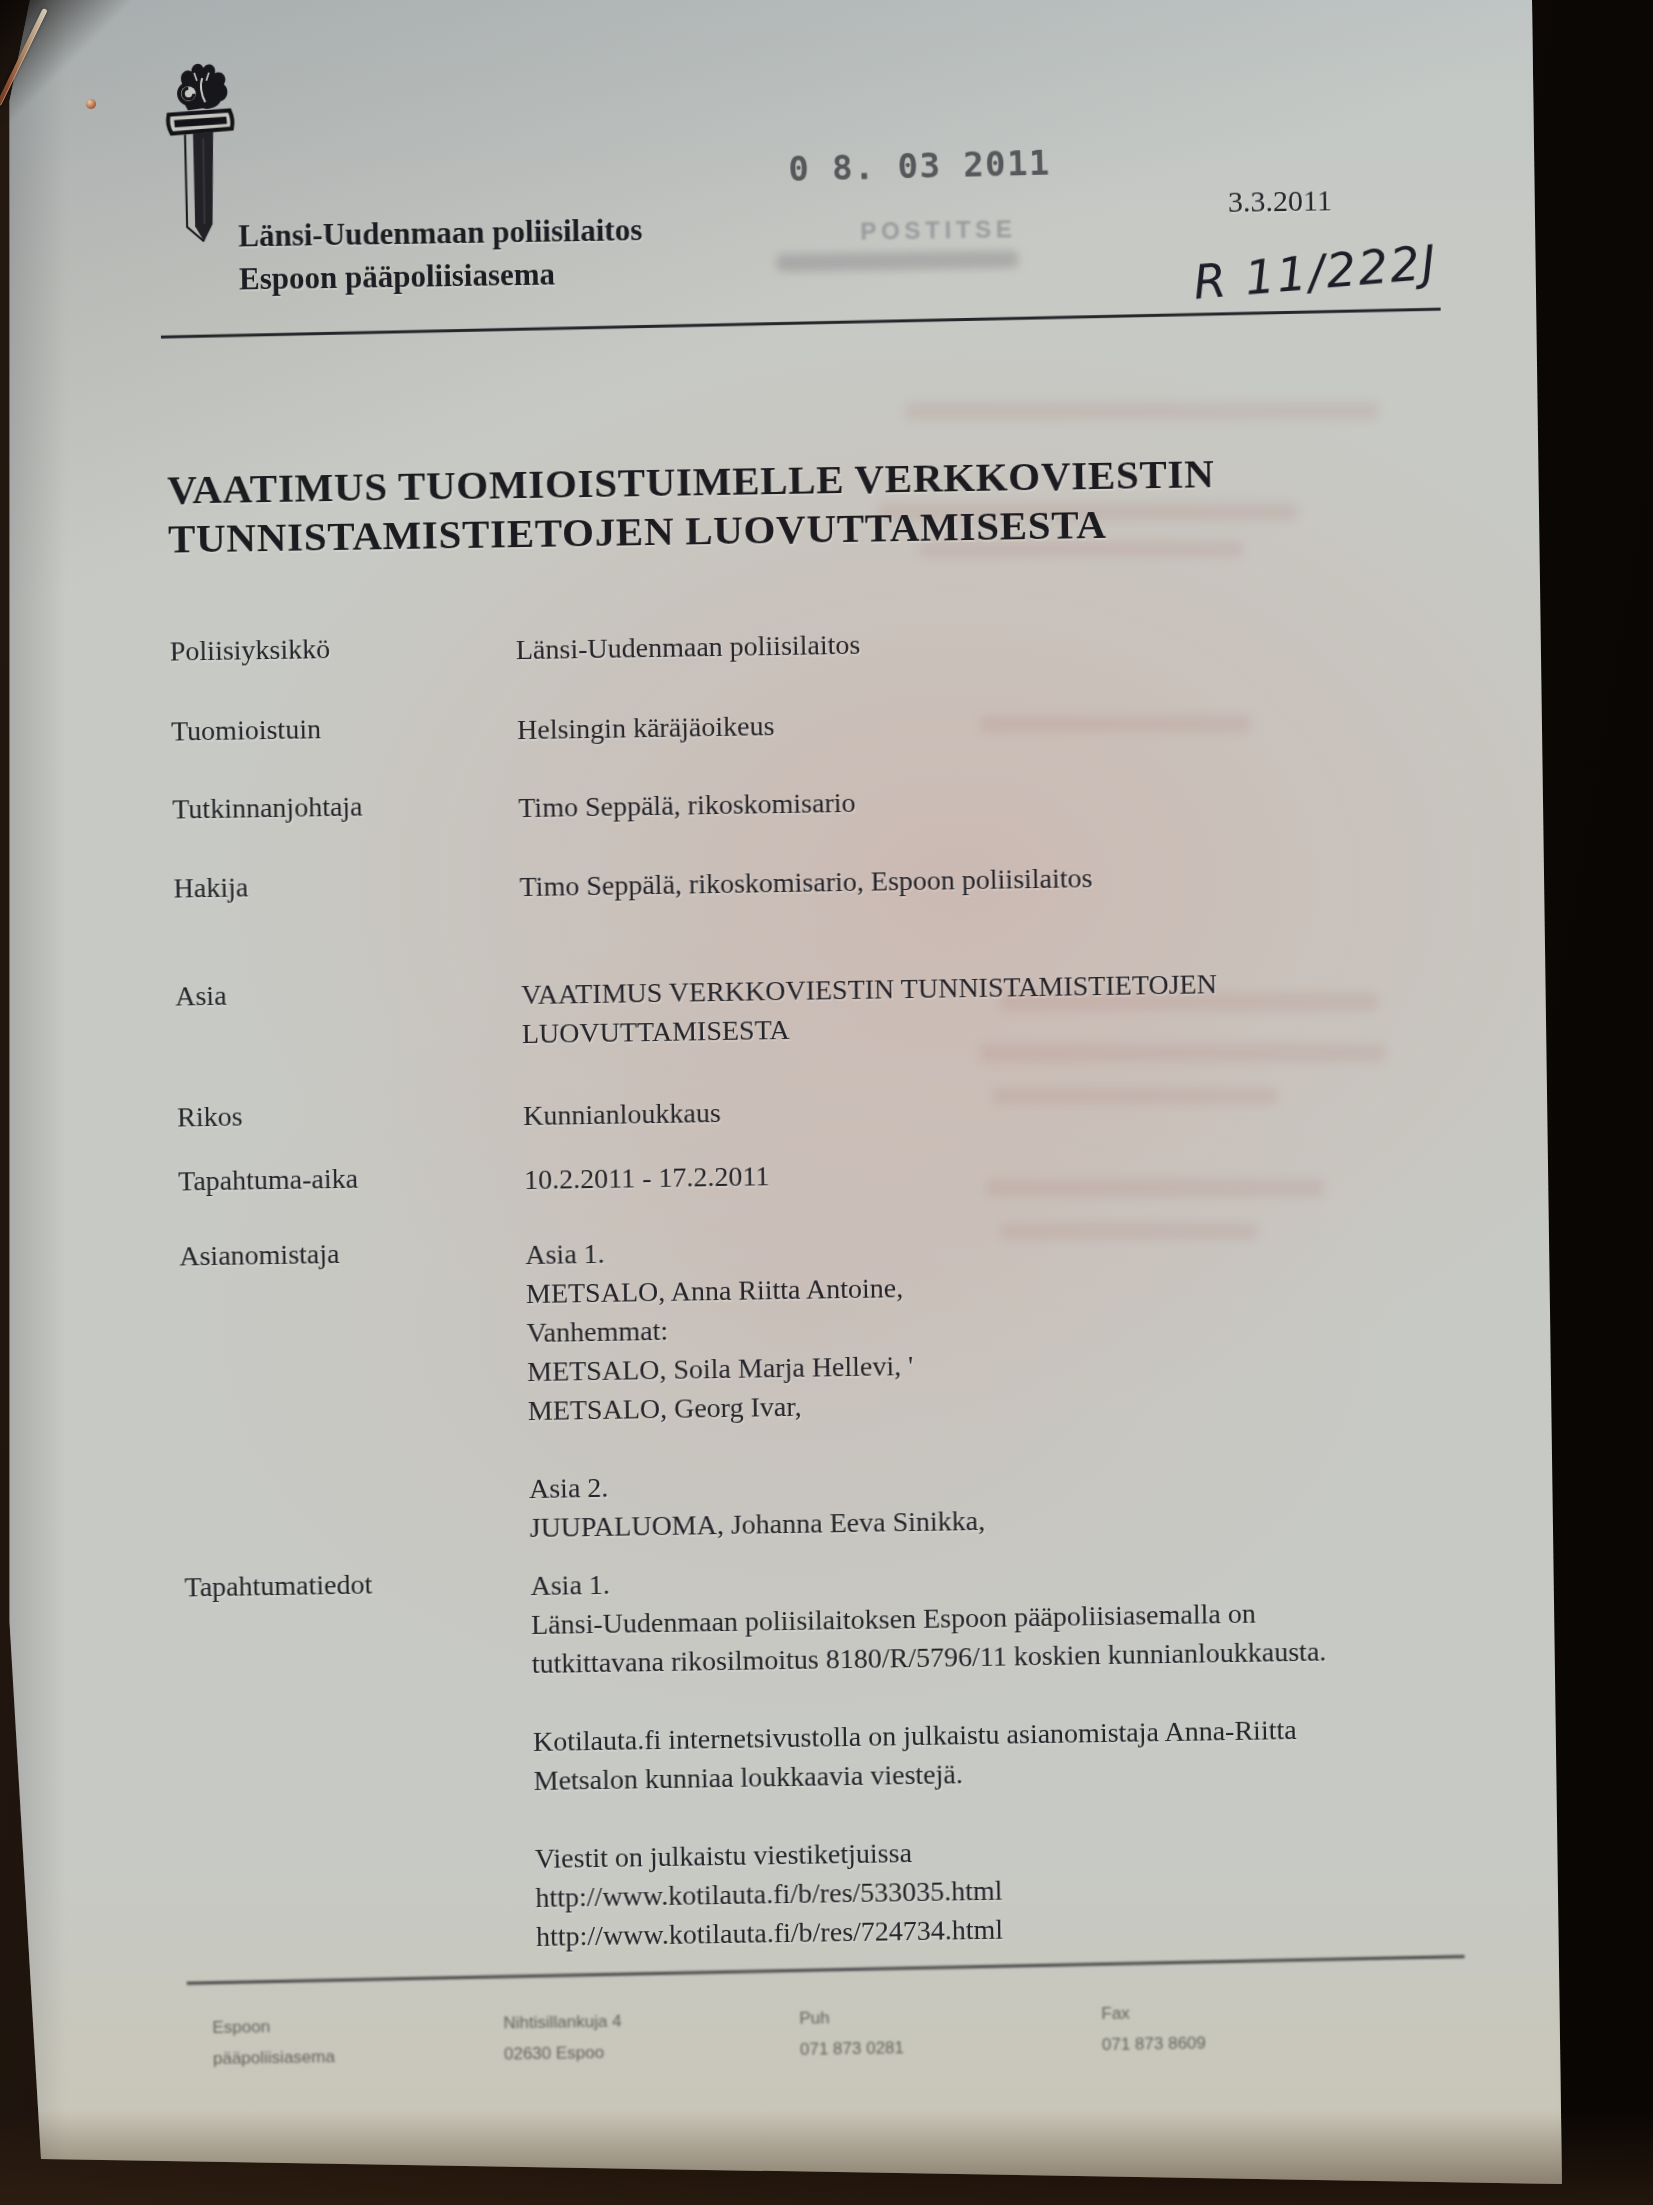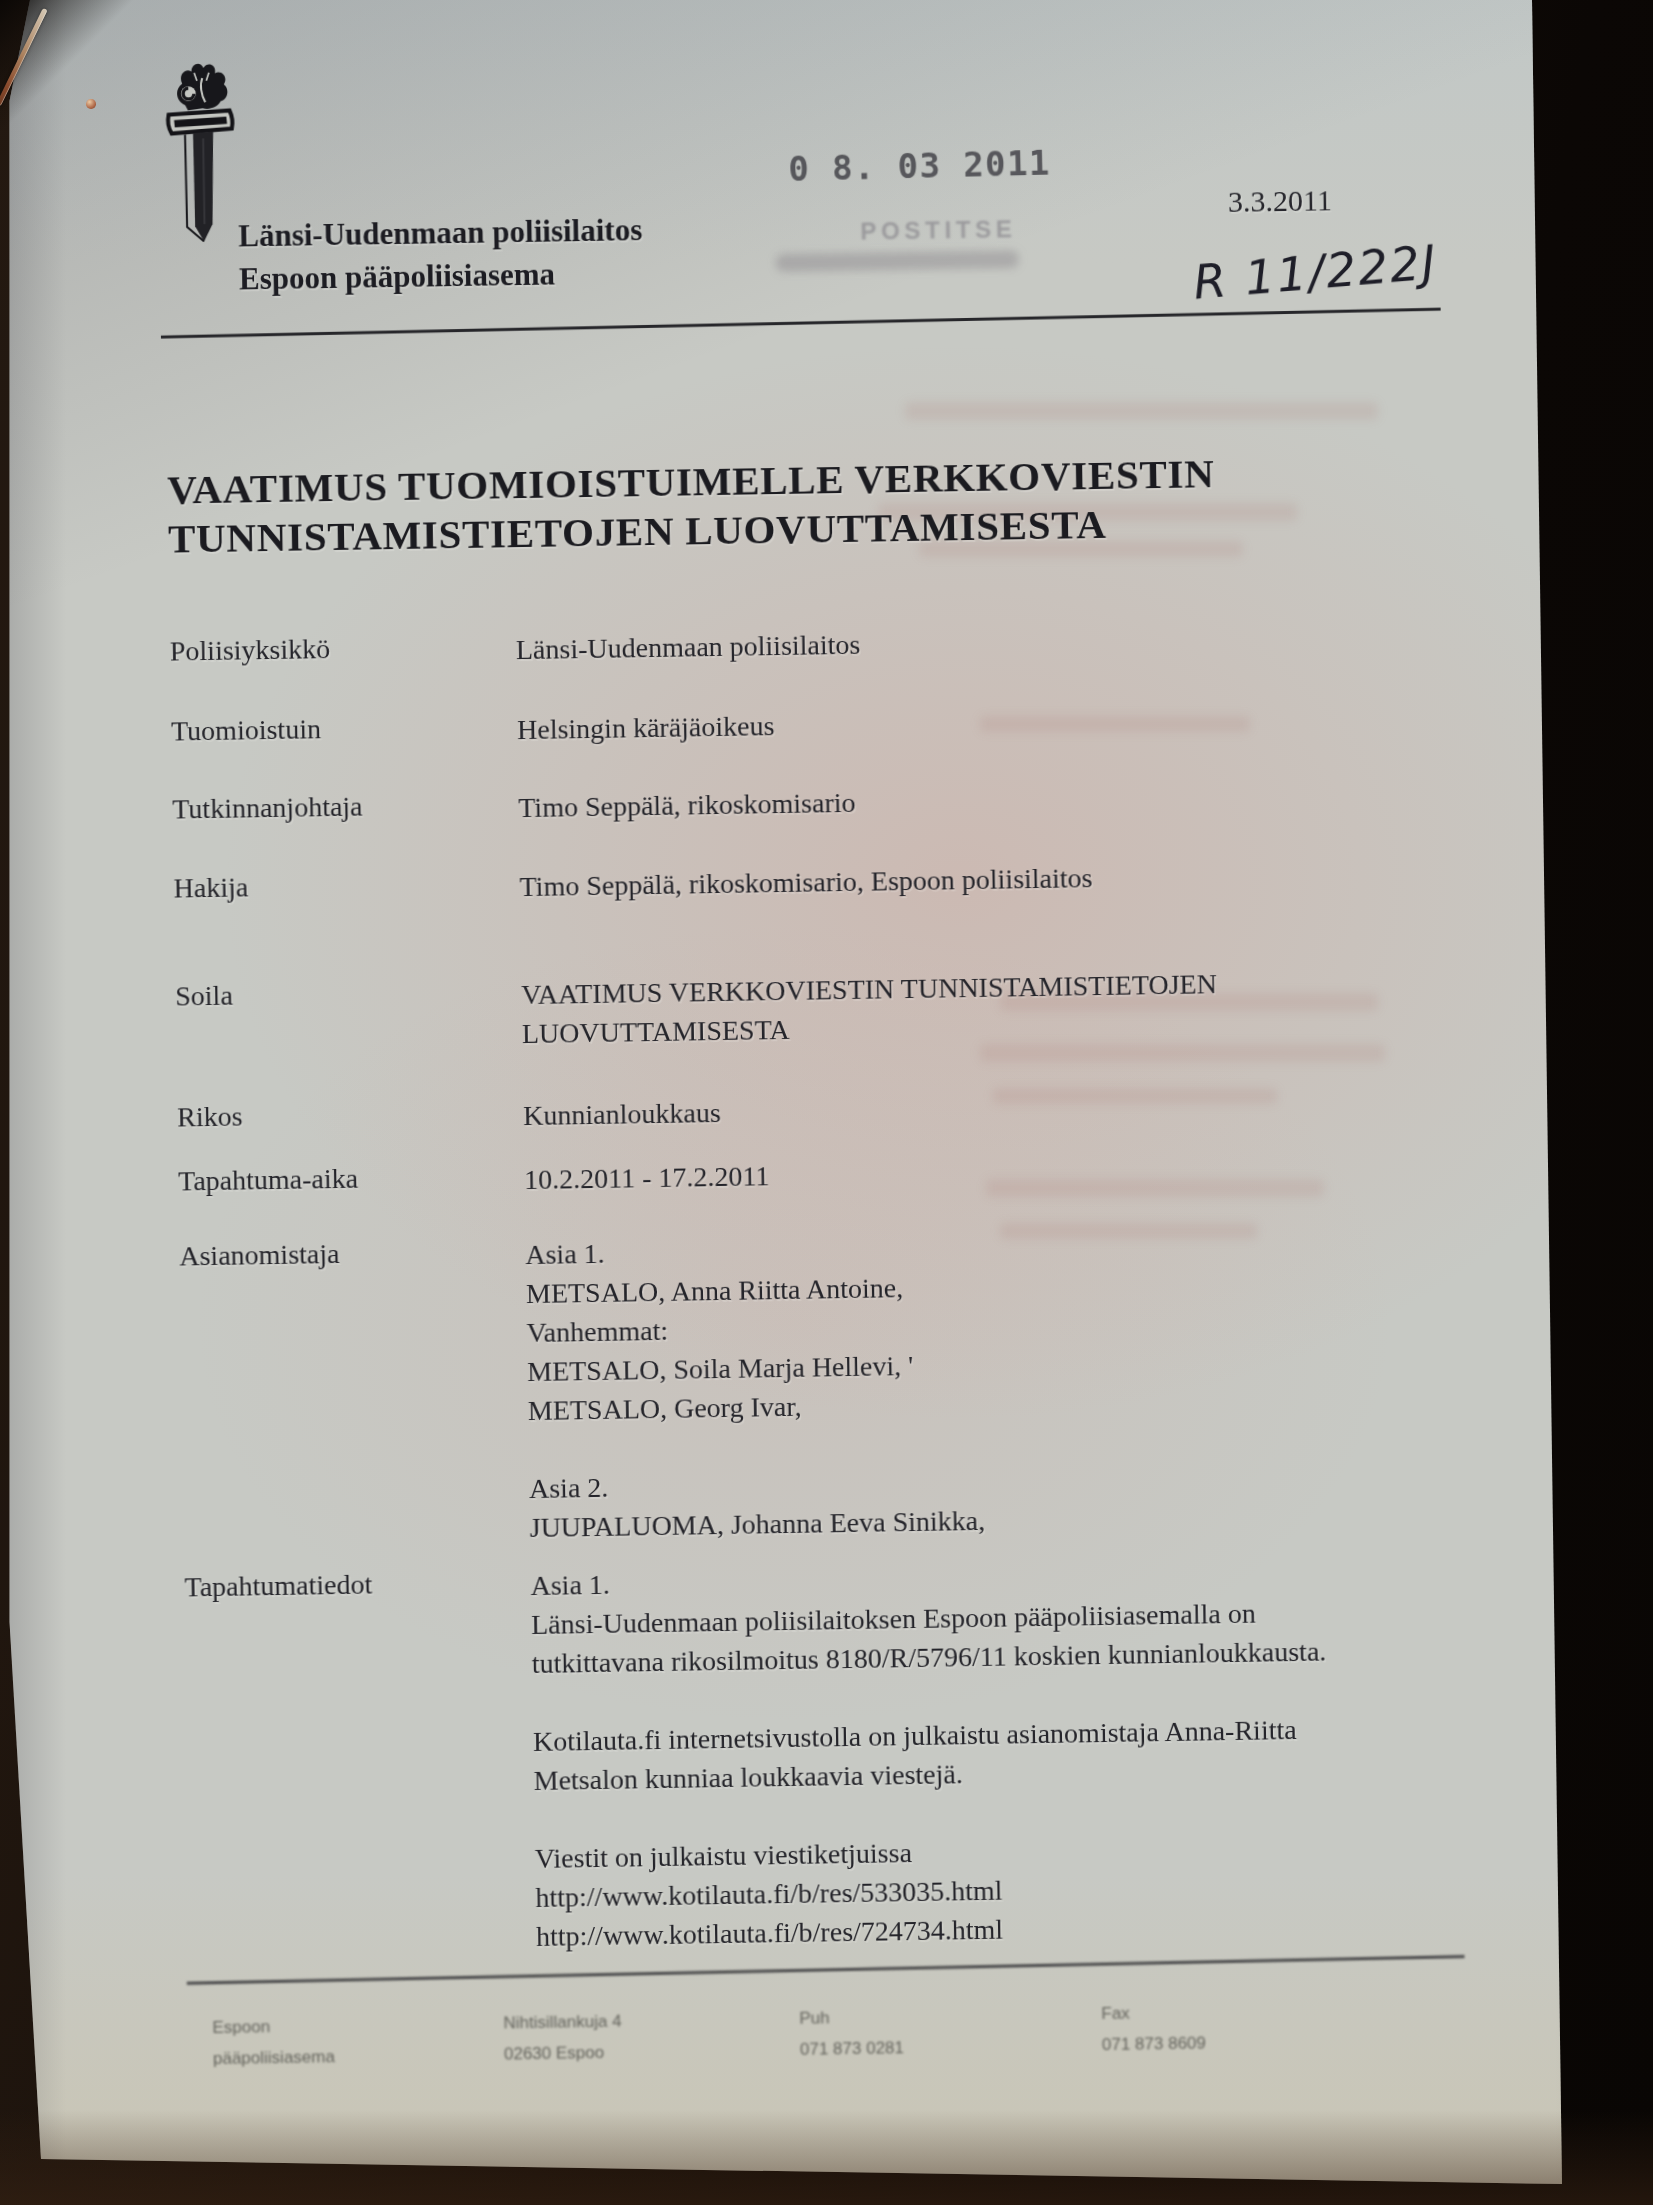--- a/index.html
+++ b/index.html
@@ -130,21 +130,21 @@
       </div>
 
       <div class="row" style="top:872px">
         <div class="flabel txt">Hakija</div>
         <div class="fvalue">
           <div class="vline txt">Timo Seppälä, rikoskomisario, Espoon poliisilaitos</div>
         </div>
       </div>
 
       <div class="row" style="top:980px">
-        <div class="flabel txt">Soila</div>
+        <div class="flabel txt">Asia</div>
         <div class="fvalue">
           <div class="vline txt">VAATIMUS VERKKOVIESTIN TUNNISTAMISTIETOJEN</div>
           <div class="vline txt">LUOVUTTAMISESTA</div>
         </div>
       </div>
 
       <div class="row" style="top:1101px">
         <div class="flabel txt">Rikos</div>
         <div class="fvalue">
           <div class="vline txt">Kunnianloukkaus</div>

